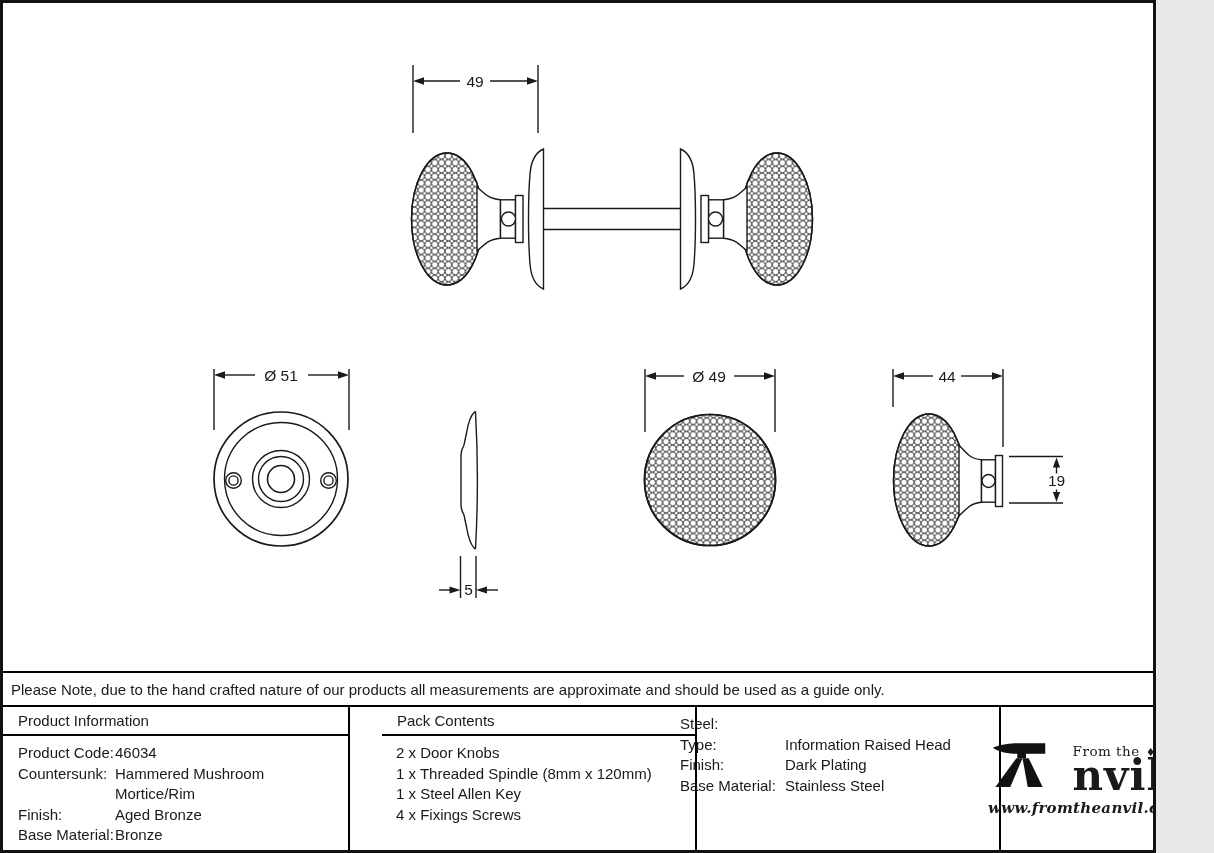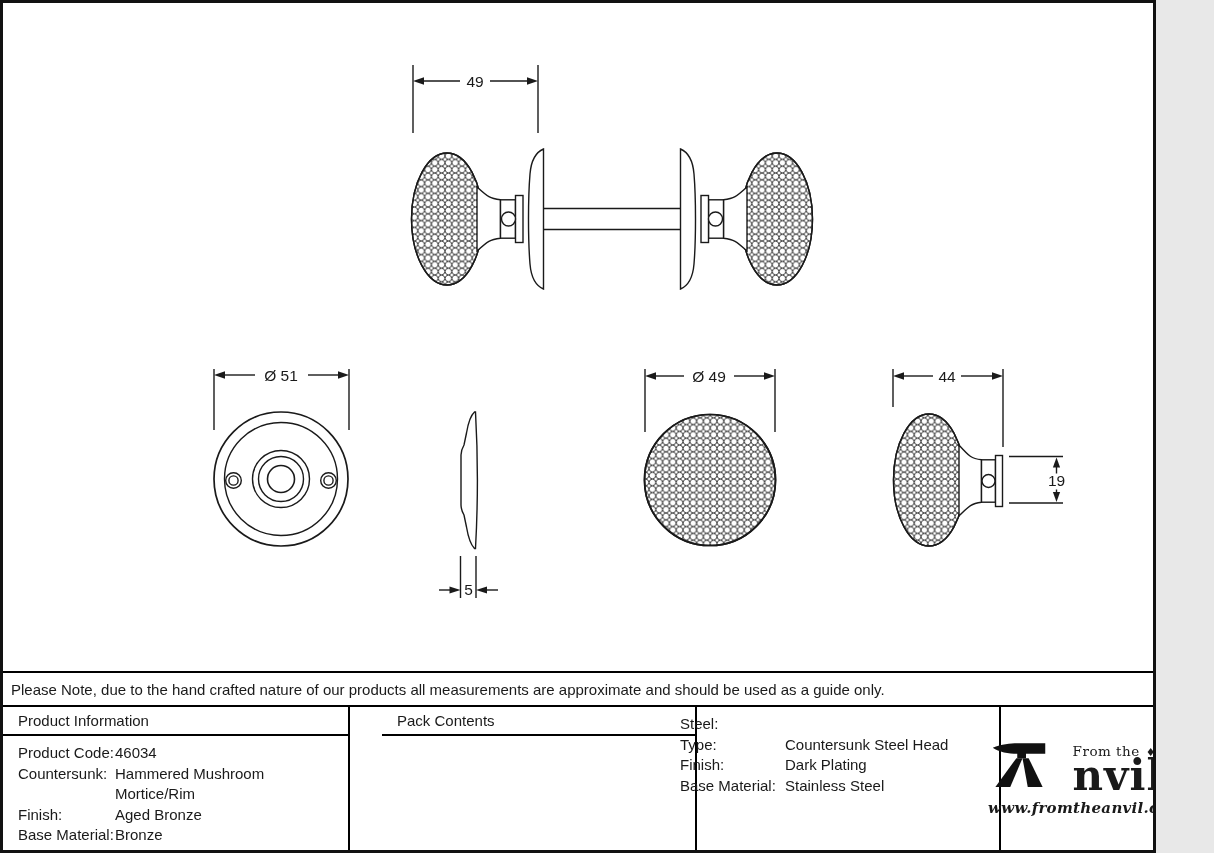--- a/index.html
+++ b/index.html
@@ -195,30 +195,36 @@
         </div>
         <div class="kv">
           <span class="k">Base Material:</span>
           <span class="v">Bronze</span>
         </div>
       </div>
     </div>
 
     <div class="col col-pack">
       <div class="col-header">Pack Contents</div>
+      <div class="col-body" style="padding-left:14px;">
+        <div class="pack-line">2 x Door Knobs</div>
+        <div class="pack-line">1 x Threaded Spindle (8mm x 120mm)</div>
+        <div class="pack-line">1 x Steel Allen Key</div>
+        <div class="pack-line">4 x Fixings Screws</div>
+      </div>
     </div>
 
     <div class="col col-fixing">
       <div class="col-body">
         <div class="kv">
           <span class="k">Steel:</span>
         </div>
         <div class="kv">
           <span class="k">Type:</span>
-          <span class="v">Countersunk Steel Head</span>
+          <span class="v">Information Raised Head</span>
         </div>
         <div class="kv">
           <span class="k">Finish:</span>
           <span class="v">Dark Plating</span>
         </div>
         <div class="kv">
           <span class="k">Base Material:</span>
           <span class="v">Stainless Steel</span>
         </div>
       </div>

